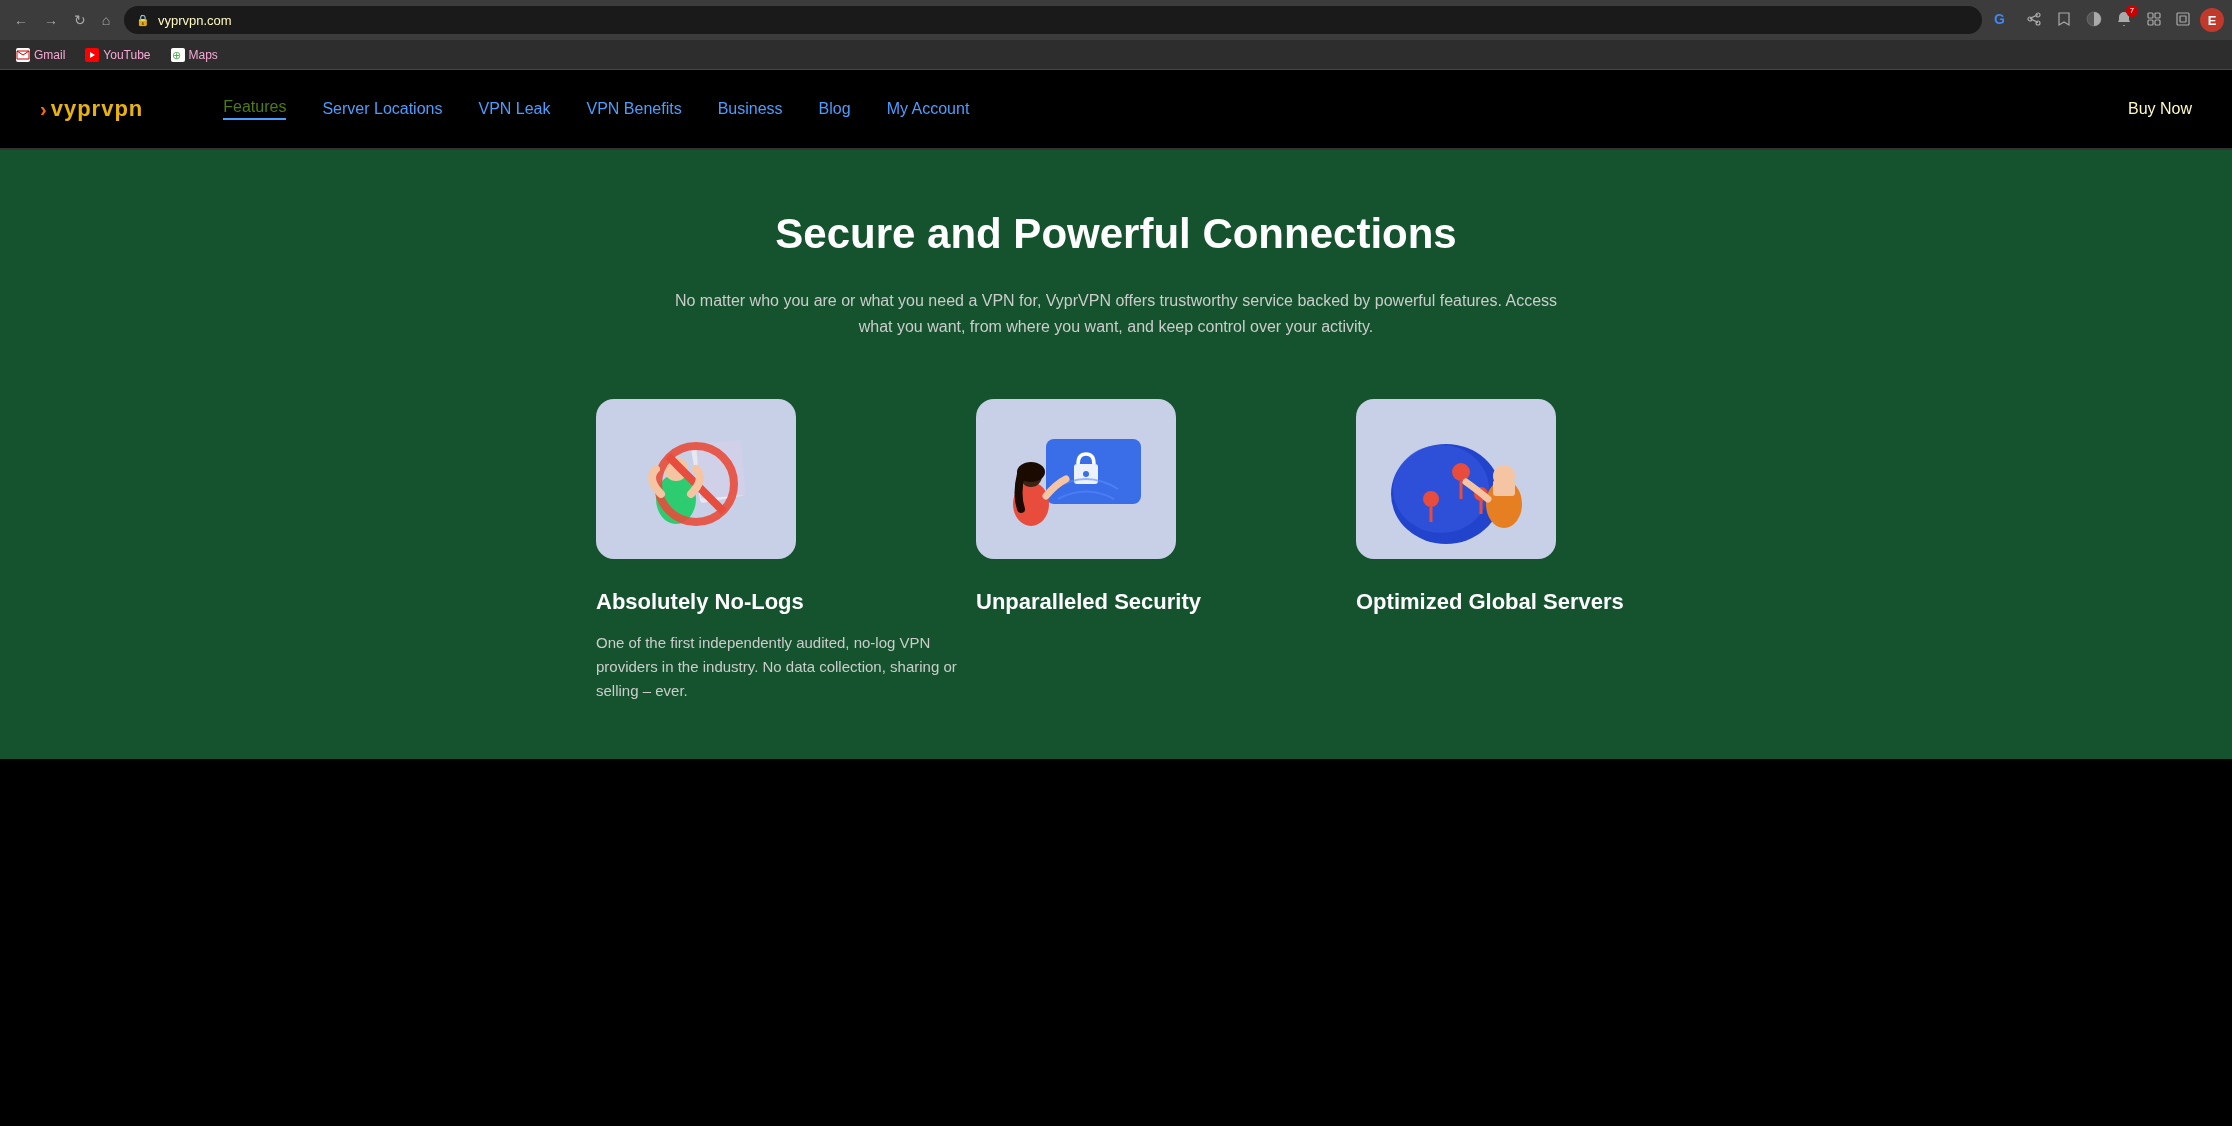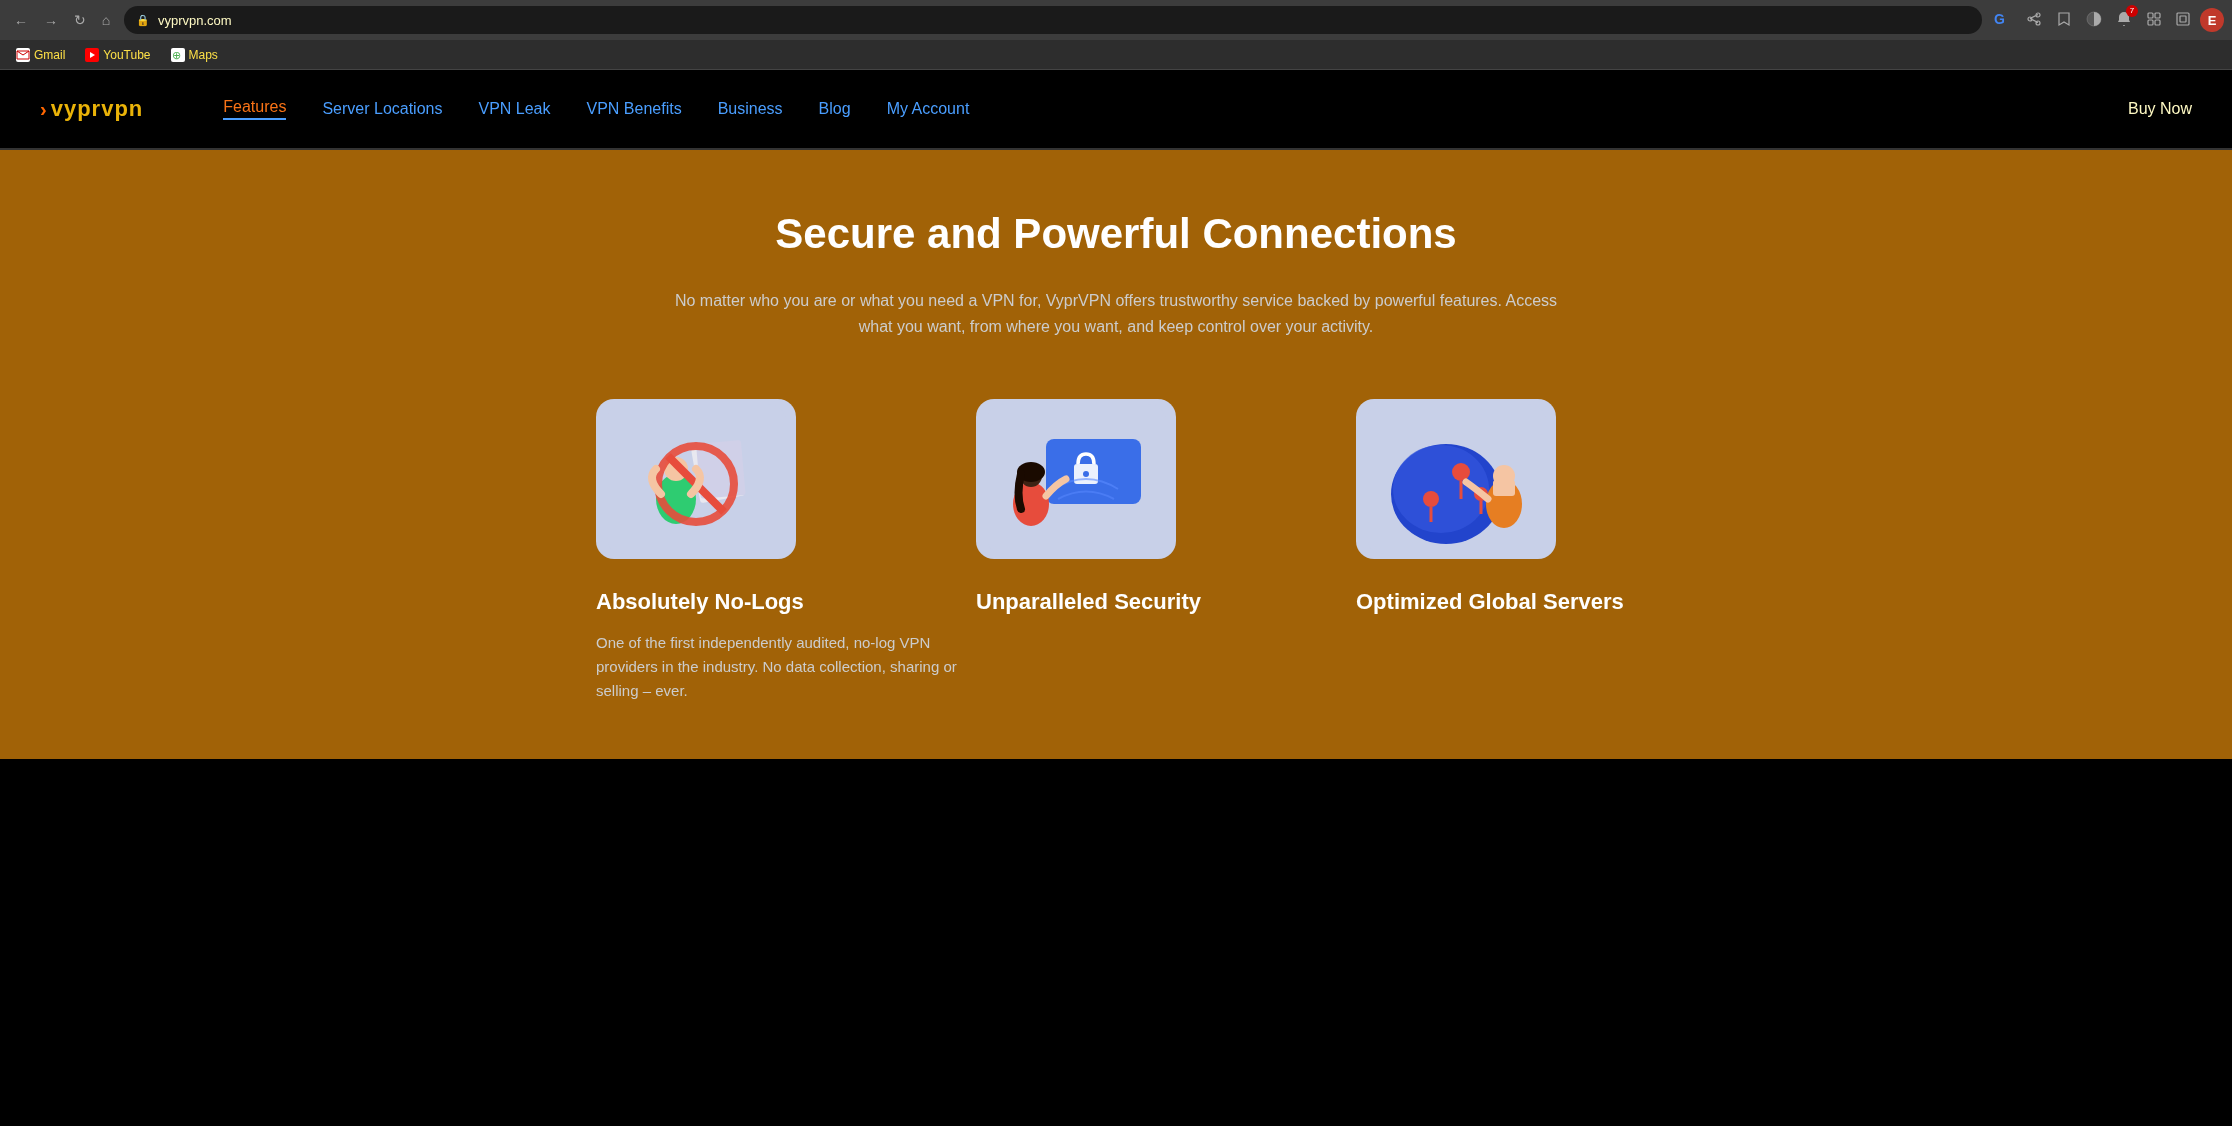--- a/index.html
+++ b/index.html
@@ -70,21 +70,21 @@
       height: 30px;
     }
     .bookmark-item {
       display: flex;
       align-items: center;
       gap: 4px;
       padding: 2px 8px;
       border-radius: 4px;
       cursor: pointer;
       font-size: 12px;
-      color: #fde047;
+      color: #f9a8d4;
     }
     .bookmark-favicon {
       width: 14px;
       height: 14px;
       display: flex;
       align-items: center;
       justify-content: center;
       font-size: 11px;
     }
 
@@ -123,35 +123,35 @@
       gap: 36px;
       flex: 1;
     }
     .nav-link {
       color: #4a9eff;
       text-decoration: none;
       font-size: 16px;
       cursor: pointer;
     }
     .nav-link.active {
-      color: #f97316;
+      color: #4d7c0f;
       border-bottom: 2px solid #4a9eff;
       padding-bottom: 2px;
     }
     .nav-buy-now {
       color: #fef9c3;
       font-size: 16px;
       font-weight: normal;
       cursor: pointer;
       margin-left: auto;
     }
 
     
     .hero {
-      background: #a16207;
+      background: #14532d;
       text-align: center;
       padding: 60px 40px 40px;
     }
     .hero-title {
       font-size: 42px;
       font-weight: bold;
       color: #fff;
       margin-bottom: 30px;
     }
     .hero-subtitle {

